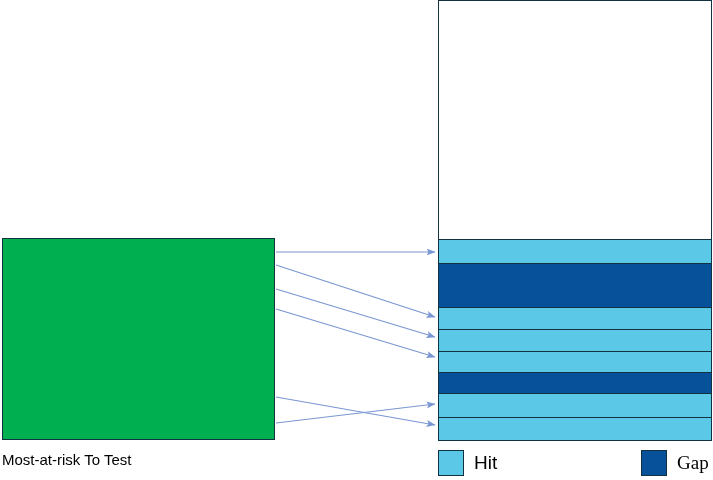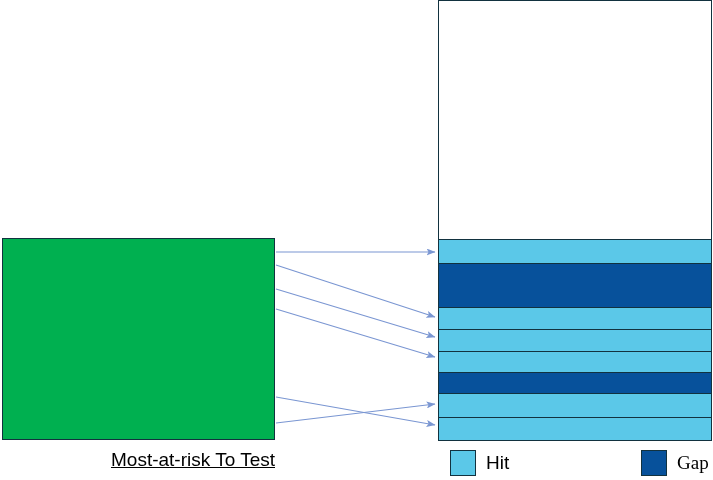--- a/index.html
+++ b/index.html
@@ -28,26 +28,25 @@
     height: 202px;
     background: #00b050;
     border: 1px solid #12323f;
     box-sizing: border-box;
   }
   .source-label {
     position: absolute;
     left: 2px;
     top: 448px;
     width: 273px;
-    text-align: right;
-    font-size: 19px;
+    text-align: left;
+    font-size: 15px;
     line-height: 24px;
     color: #000000;
     white-space: nowrap;
-    text-decoration: underline;
   }
 
   
   .stack {
     position: absolute;
     left: 438px;
     top: 0px;
     width: 274px;
     height: 441px;
   }
@@ -80,21 +79,21 @@
     width: 275px;
     height: 28px;
   }
   .legend-item {
     position: absolute;
     top: 0;
     display: flex;
     align-items: center;
     gap: 10px;
   }
-  .legend-item.hit-item { left: 12px; justify-content: flex-end; }
+  .legend-item.hit-item { left: 0px; justify-content: flex-end; }
   .legend-item.gap-item { left: 203px; font-family: Liberation Serif, serif; }
   .swatch {
     width: 26px;
     height: 26px;
     box-sizing: border-box;
     border: 1px solid #12323f;
   }
   .swatch.hit { background: #5bc8e8; }
   .swatch.gap { background: #07519b; }
   .legend-label {

